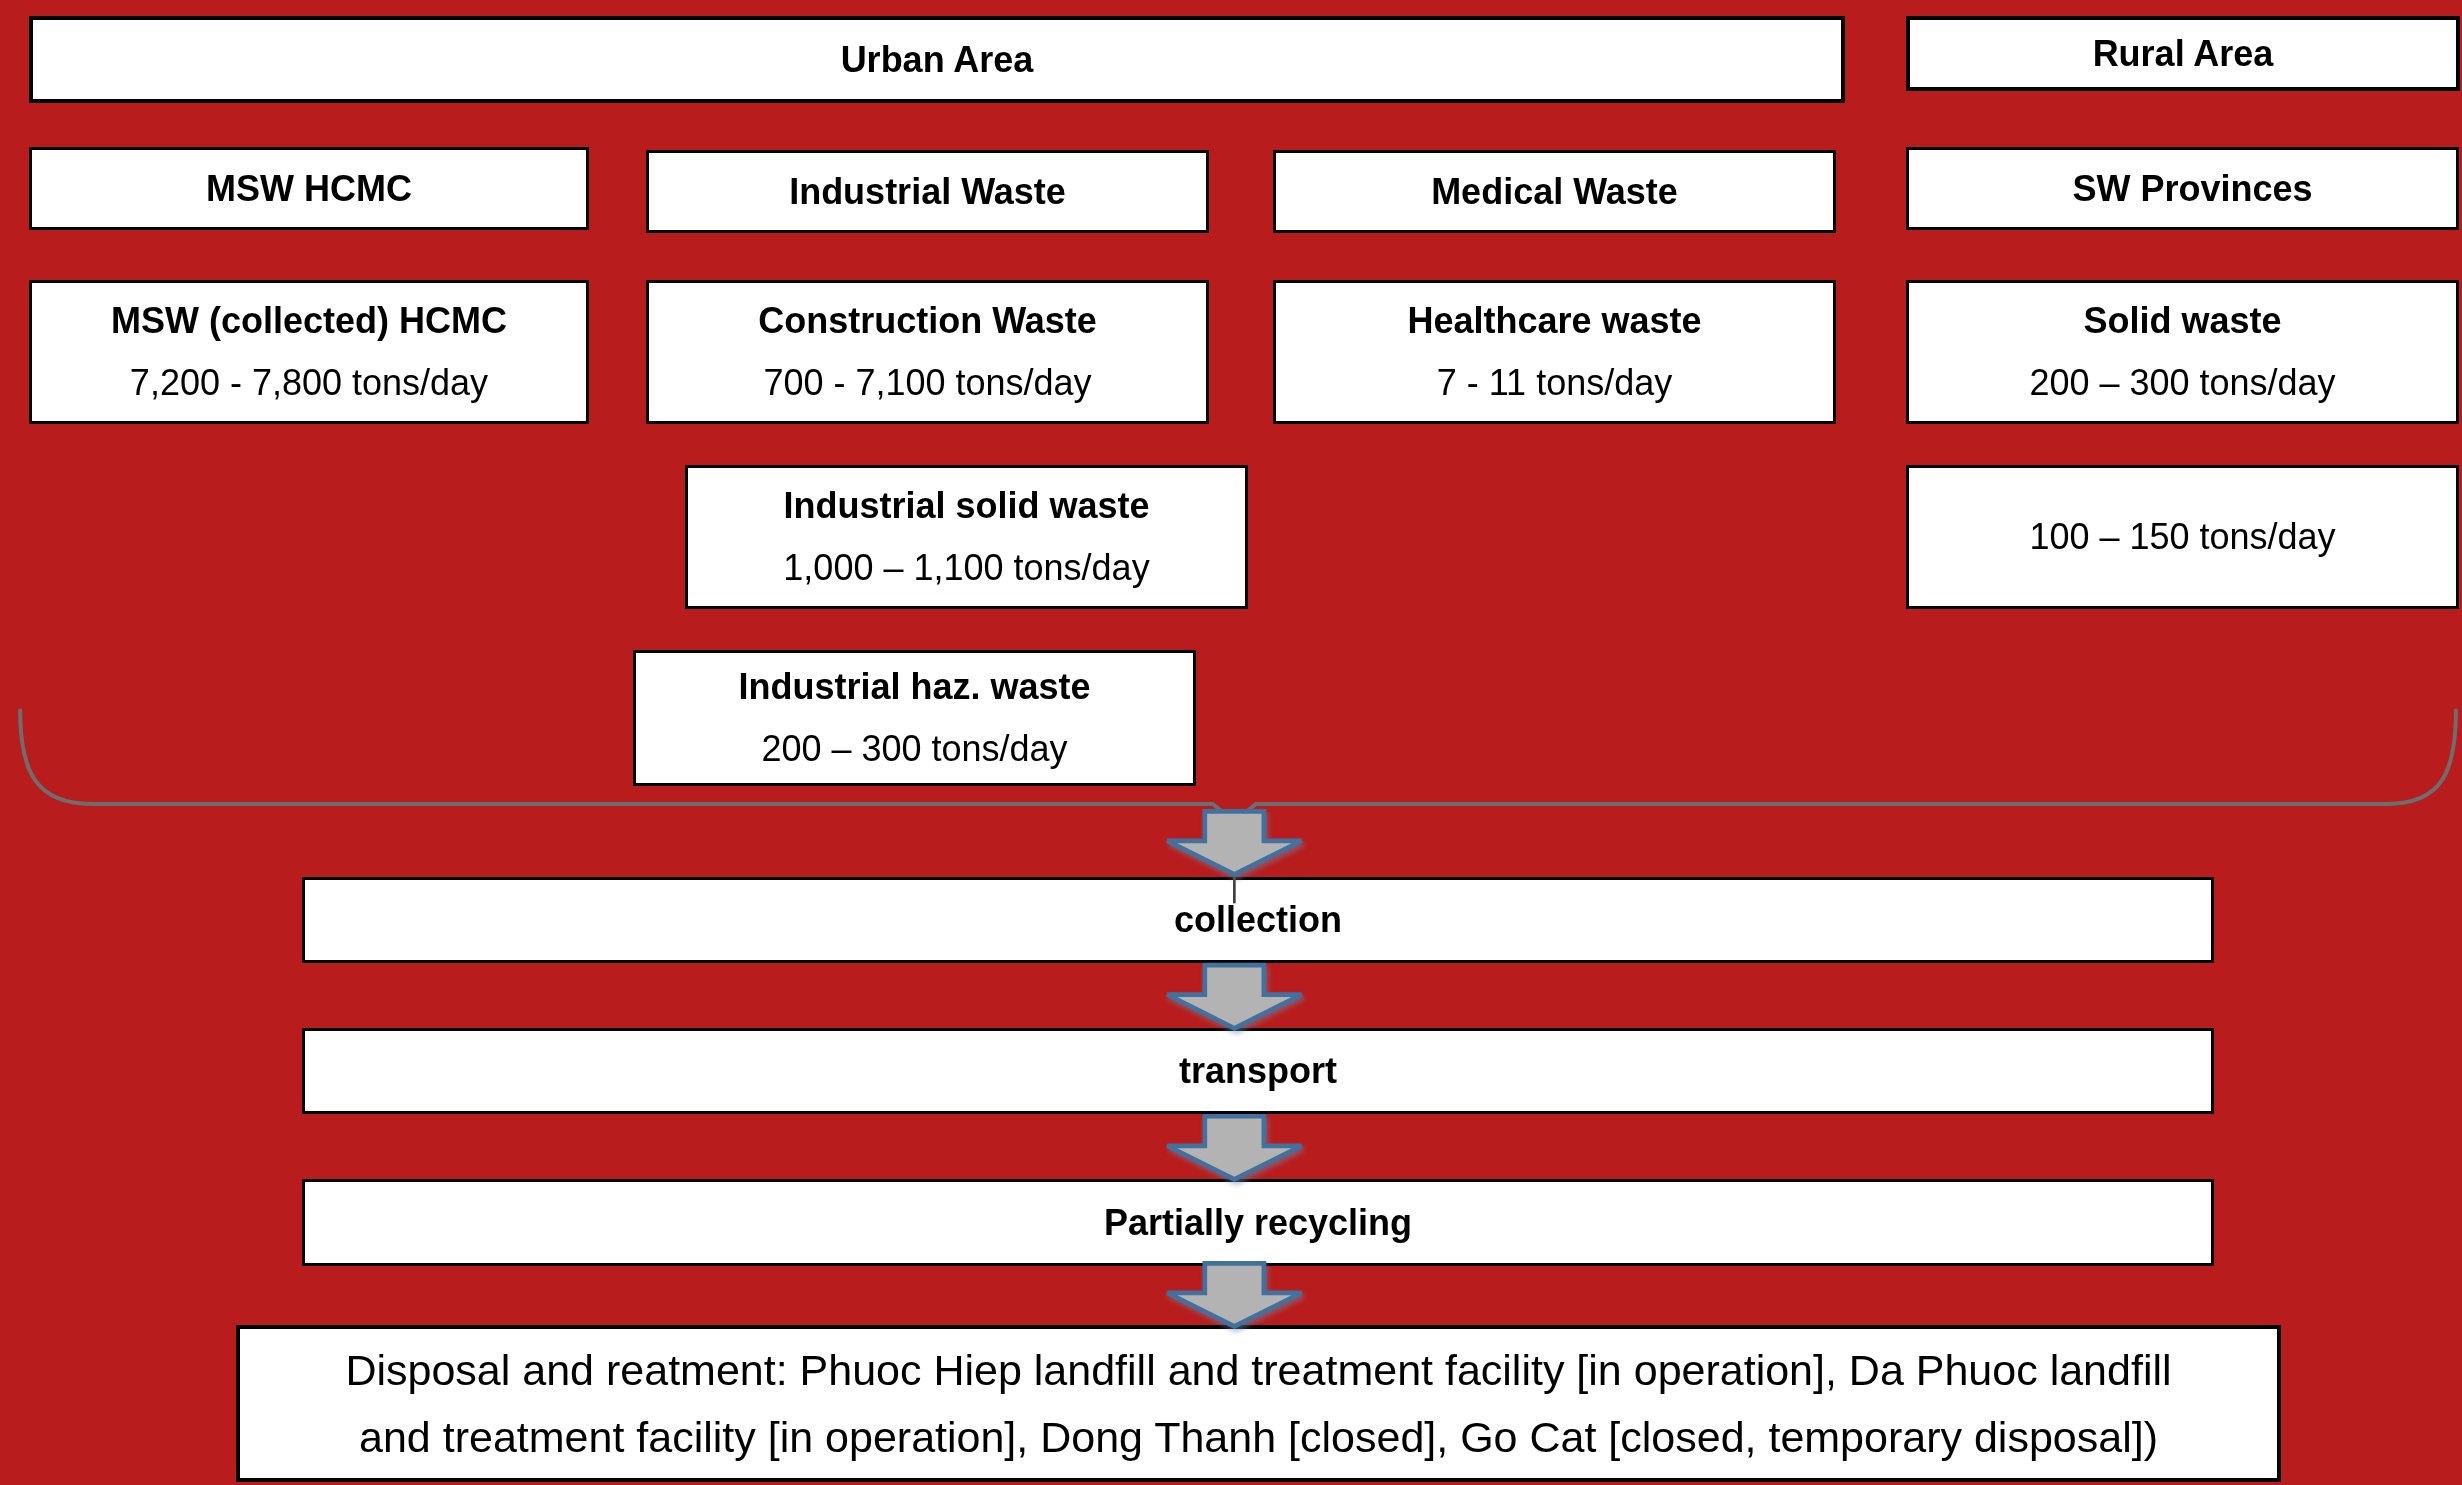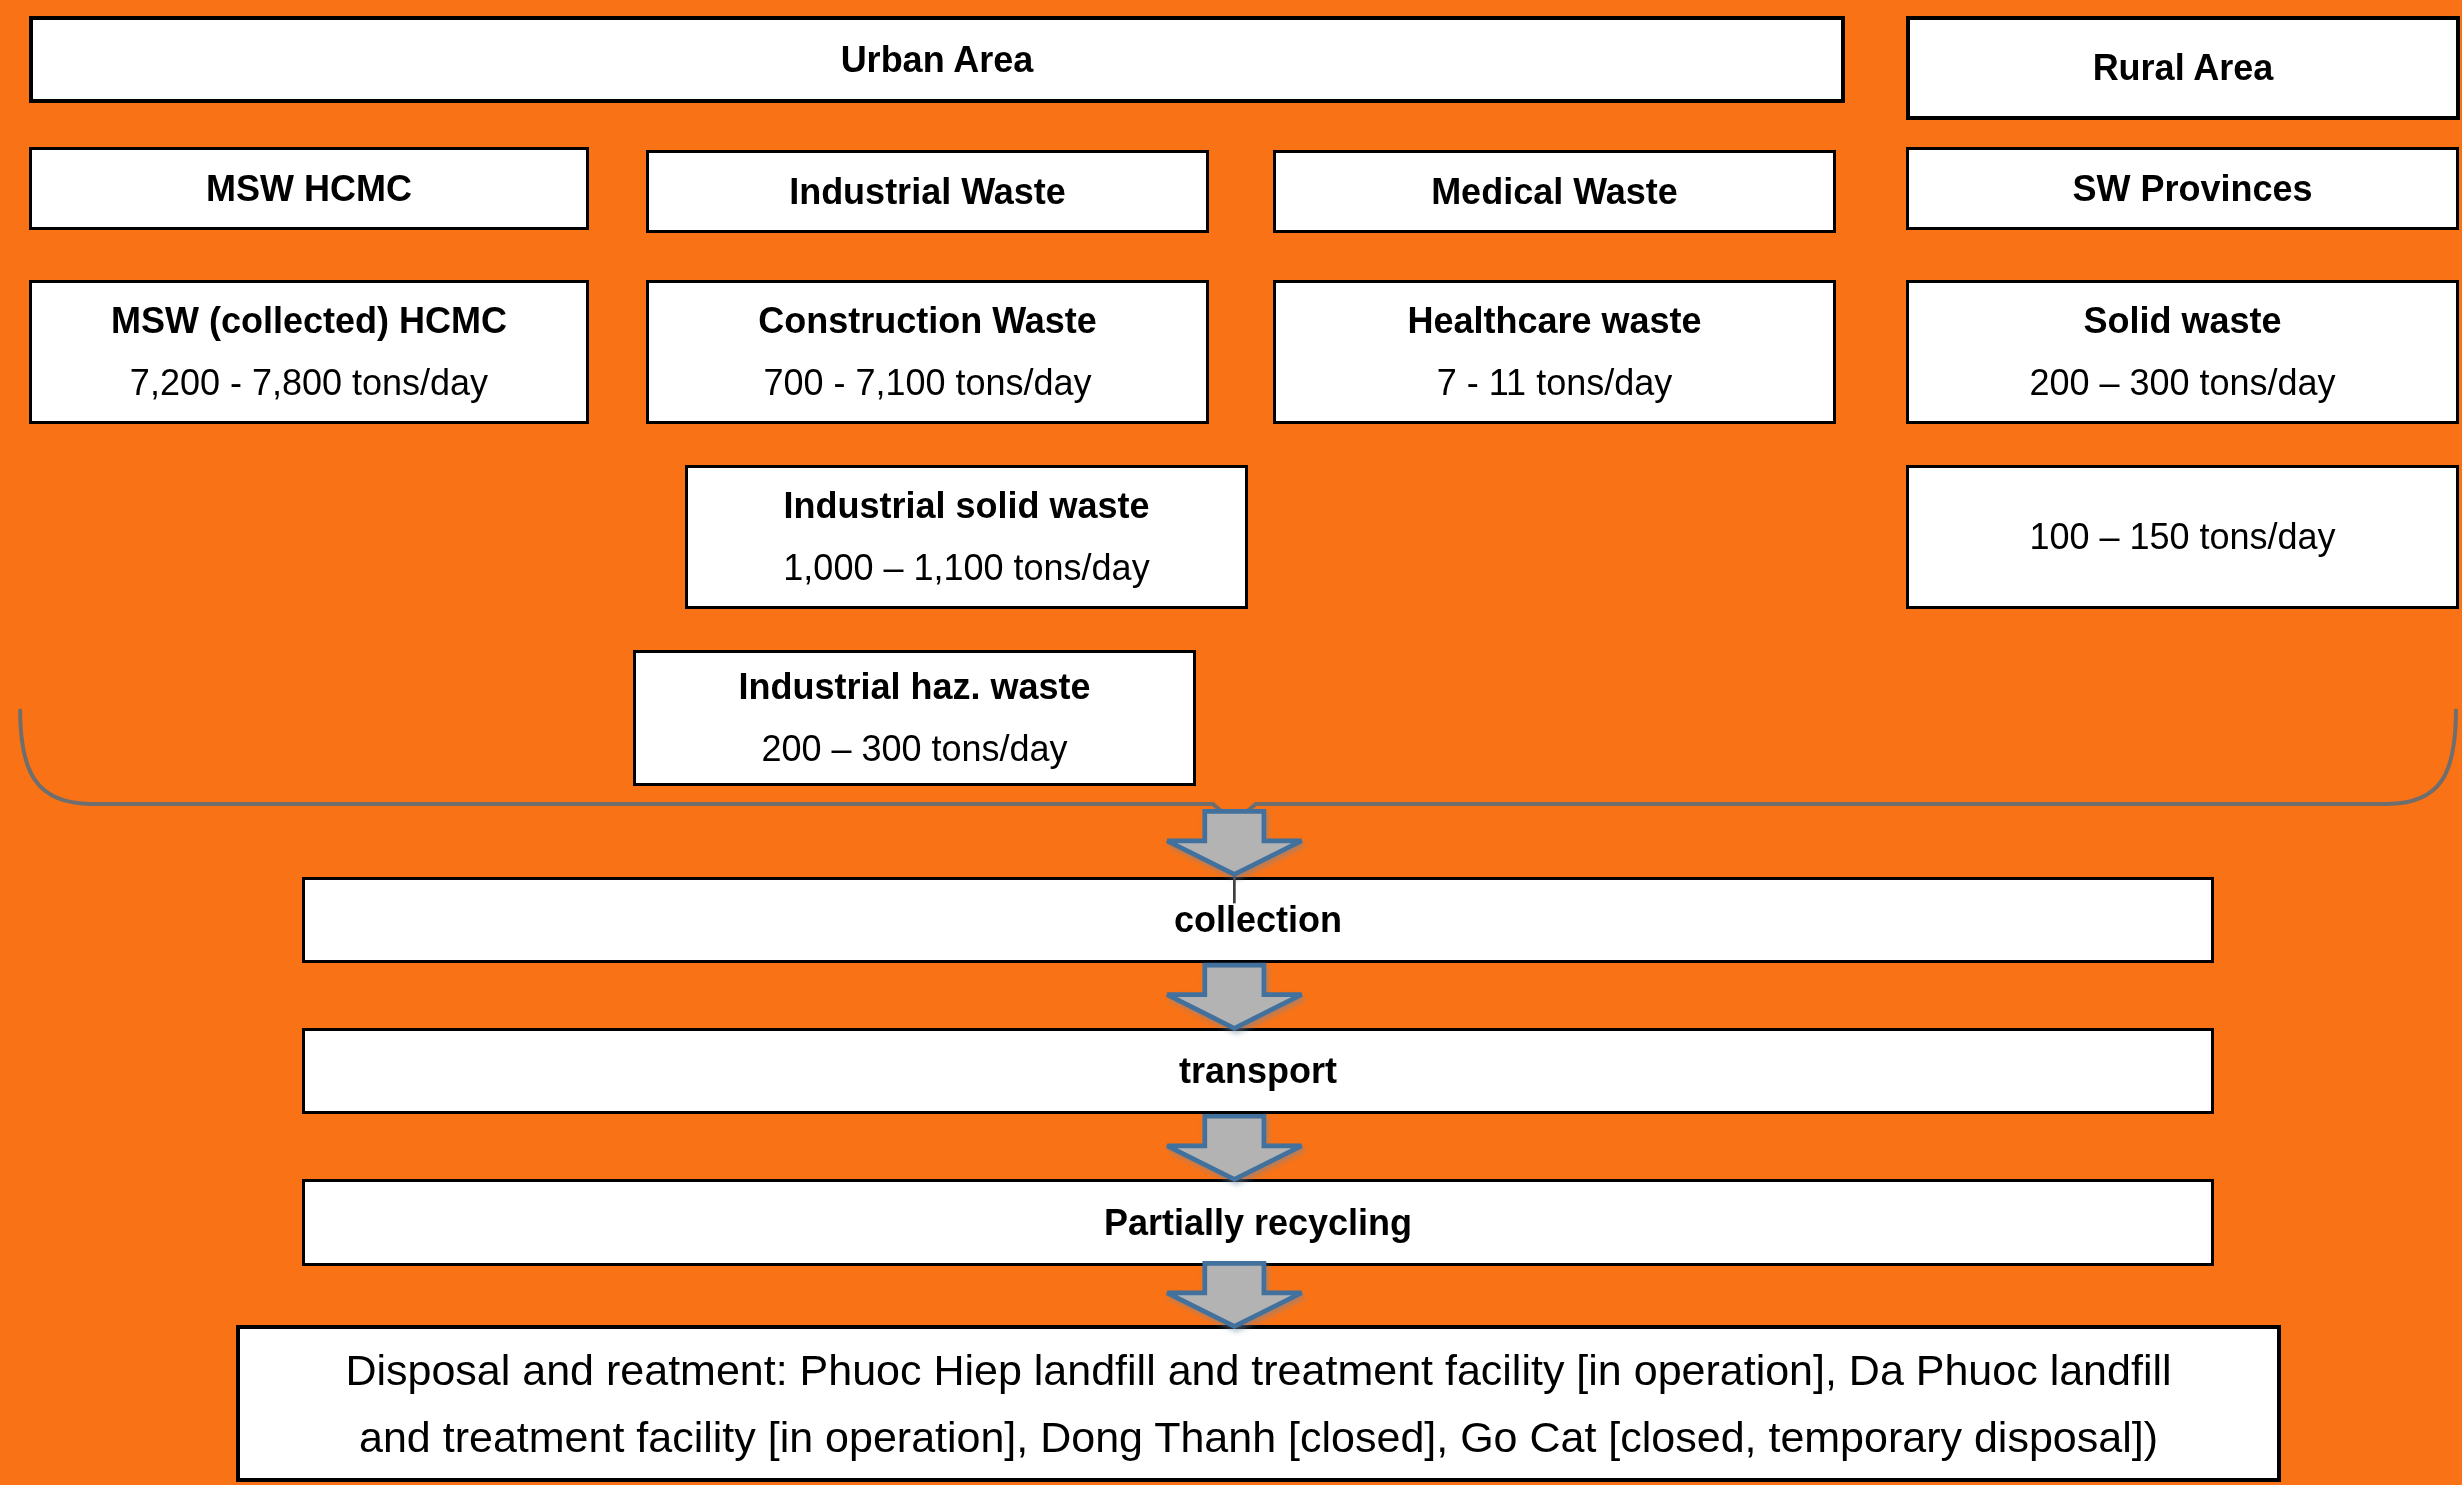--- a/index.html
+++ b/index.html
@@ -1,17 +1,17 @@
 <!DOCTYPE html>
 <html style="--box-border: #000000; --arrow-fill: #b3b3b3; --arrow-stroke: #41719c; --brace: #6e6e6e; --connector: #3f3f3f;font-size:10.7px"><head>
 <meta charset="utf-8">
 <style>
   html,body{margin:0;padding:0;background:#ffffff;}
   #canvas{
-    position:relative;width:2462px;height:1485px;background:#f97316;
+    position:relative;width:2462px;height:1485px;background:#b91c1c;
     font-family:"Liberation Sans",sans-serif;color:#000;overflow:hidden;
   }
   .box{
     position:absolute;background:#fff;border:3.4px solid var(--box-border,#000);
     box-sizing:border-box;display:flex;flex-direction:column;
     align-items:center;justify-content:center;text-align:center;
   }
   .box.thick{border-width:4px;}
   .t{font-weight:bold;font-size:36px;line-height:62px;white-space:nowrap;}
   .v{font-weight:normal;font-size:36px;line-height:62px;white-space:nowrap;}
@@ -26,21 +26,21 @@
   }
 </style>
 </head>
 <body>
 
 <div id="canvas">
 
   <div class="box thick" style="left:29px;top:16px;width:1816px;height:87px;">
     <span class="t">Urban Area</span>
   </div>
-  <div class="box thick" style="left:1906px;top:16px;width:554px;height:104px;">
+  <div class="box thick" style="left:1906px;top:16px;width:554px;height:75px;">
     <span class="t">Rural Area</span>
   </div>
 
   <div class="box" style="left:29px;top:147px;width:560px;height:83px;">
     <span class="t">MSW HCMC</span>
   </div>
   <div class="box" style="left:646px;top:150px;width:563px;height:83px;">
     <span class="t">Industrial Waste</span>
   </div>
   <div class="box" style="left:1273px;top:150px;width:563px;height:83px;">

